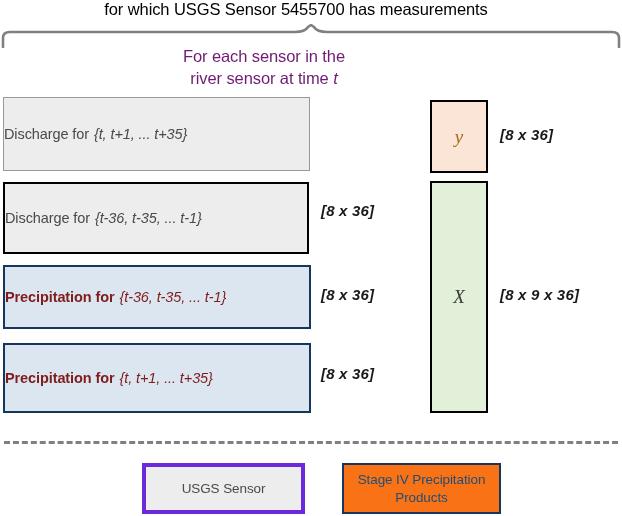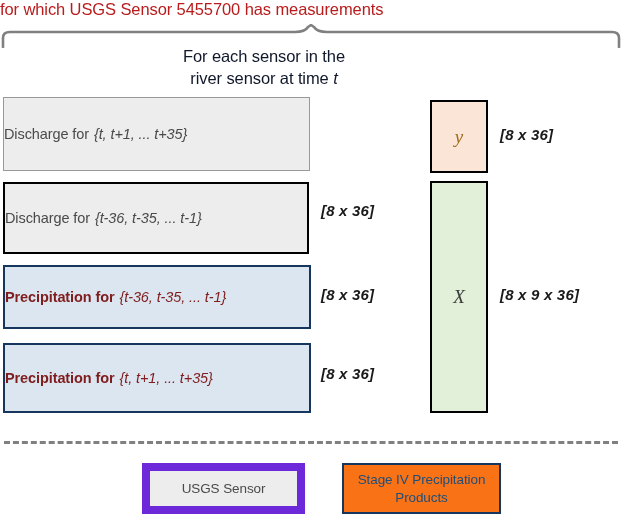--- a/index.html
+++ b/index.html
@@ -16,43 +16,44 @@
     -webkit-font-smoothing: antialiased;
   }
 
   .abs { position: absolute; }
 
   
   .top-caption {
     left: 0;
     top: -1px;
     width: 592px;
+    text-align: center;
     font-size: 16.5px;
-    color: #b91c1c;
+    color: #000000;
     letter-spacing: -0.1px;
     line-height: 21px;
   }
 
   
   .brace-wrap {
     left: 0;
     top: 24px;
     width: 622px;
     height: 24px;
   }
   .brace-wrap svg { display: block; }
 
   
   .brace-caption {
     left: 0;
     top: 46px;
     width: 528px;
     text-align: center;
     font-size: 16.5px;
-    color: #0f172a;
+    color: #701a75;
     line-height: 21.5px;
     letter-spacing: -0.1px;
   }
   .brace-caption i {
     font-style: italic;
   }
 
   
   .box {
     box-sizing: border-box;
@@ -148,21 +149,21 @@
     align-items: center;
     justify-content: center;
     text-align: center;
     font-size: 13.5px;
     line-height: 18px;
     letter-spacing: -0.1px;
   }
   #legend-usgs {
     left: 142px; top: 463px; width: 163px; height: 51px;
     background: #ededed;
-    border: 8px solid #6d28d9;
+    border: 4px solid #6d28d9;
     color: #4a4a4a;
   }
   #legend-stageiv {
     left: 342px; top: 463px; width: 159px; height: 51px;
     background: #f97316;
     border: 2px solid #17365d;
     color: #1f4e79;
   }
 </style>
 </head>

